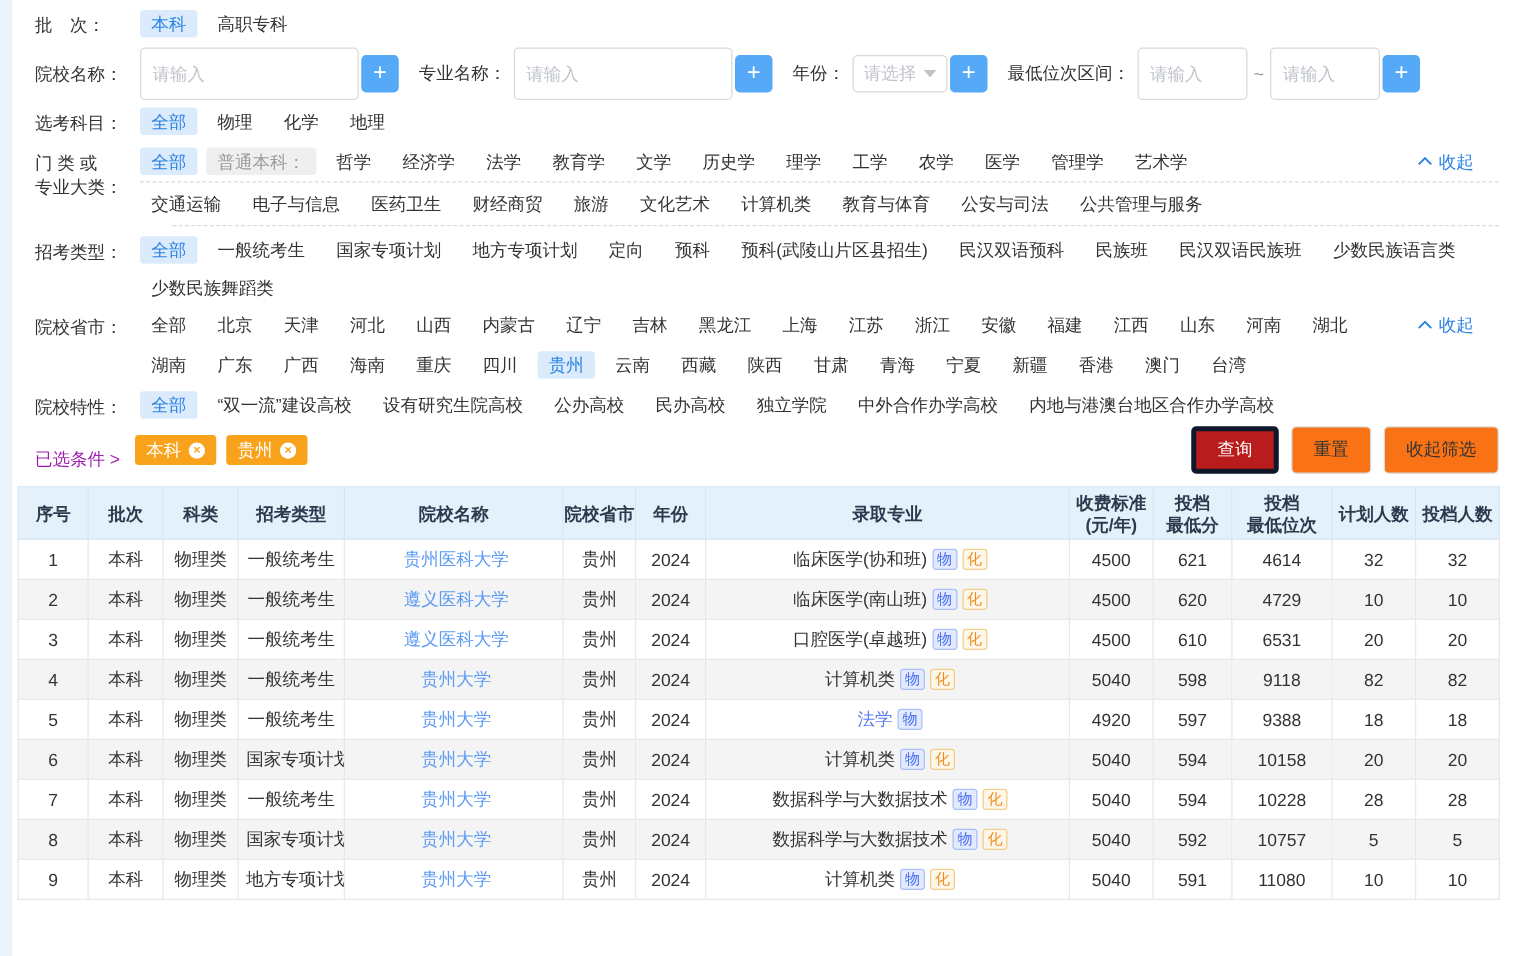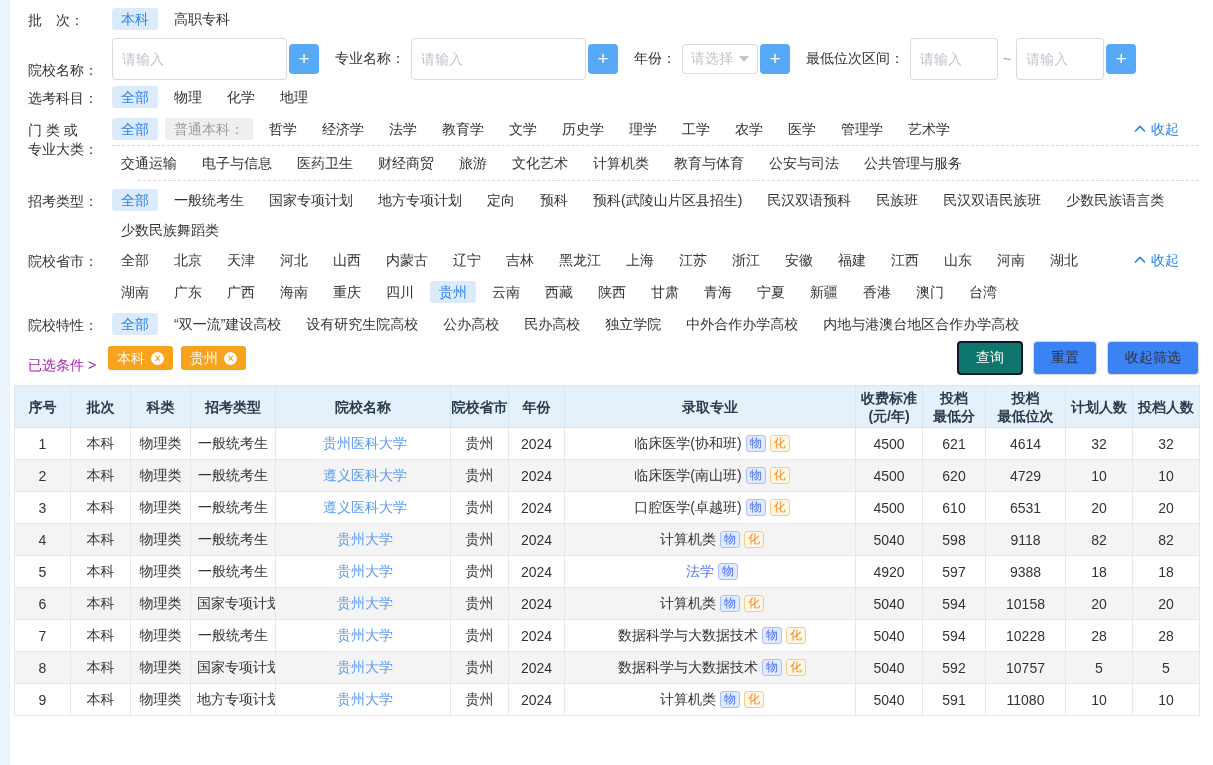--- a/index.html
+++ b/index.html
@@ -17,21 +17,21 @@
 
   .pills { display:flex; flex-wrap:wrap; align-items:center; }
   .pill { display:inline-block; padding:3px 9px; margin-right:7px; border-radius:3px;
           line-height:16px; cursor:pointer; white-space:nowrap; }
   .pill.sel { background:#dcebfc; color:#2a82e4; }
   .pill.glabel { background:#efefef; color:#9b9b9b; cursor:default; }
 
   .mb8 { margin-bottom:8px; } .mb6 { margin-bottom:6px; } .mb10 { margin-bottom:10px; }
 
   
-  .inputs-row { align-items:flex-end; }
+  .inputs-row { align-items:center; }
   .igroup { display:flex; align-items:center; }
   .inline-label { margin:0 6px 0 16px; white-space:nowrap; }
   .tbox { height:42px; border:1px solid #d9d9d9; border-radius:4px; padding:0 9px;
           font-size:14px; color:#333; outline:none; font-family:inherit; }
   .tbox::placeholder { color:#c0c4cc; }
   .w175 { width:175px; } .w88 { width:88px; }
   .plus-btn { width:30px; height:30px; background:#55a9f7; color:#fff; border:none;
               border-radius:4px; font-size:19px; line-height:28px; margin-left:2px; cursor:pointer; }
   .select-box { width:76px; height:30px; border:1px solid #d9d9d9; border-radius:4px;
                 display:flex; align-items:center; justify-content:space-between;
@@ -54,22 +54,22 @@
   
   .sel-row { display:flex; align-items:center; margin:2px 0 10px; }
   .sel-label { color:#a21caf; font-weight:normal; margin-right:12px; white-space:nowrap;margin-top:16px; }
   .cond-tag { background:#f9a21b; color:#fff; border-radius:3px; padding:5px 9px;
               display:inline-flex; align-items:center; margin-right:8px; line-height:14px; }
   .tag-x { width:13px; height:13px; border-radius:50%; background:#fff; color:#f9a21b;
            font-size:10px; line-height:13px; text-align:center; margin-left:6px;
            cursor:pointer; font-weight:bold; }
   .btns { margin-left:auto; display:flex; gap:10px; }
   .btn { border-radius:4px; padding:6px 17px; font-size:14px; cursor:pointer; font-family:inherit; }
-  .btn-query { background:#0f766e; color:#fff; border:2px solid #0f172a; }
-  .btn-plain { background:#3b82f6; color:#333; border:1px solid #d9d9d9; }
+  .btn-query { background:#b91c1c; color:#fff; border:4px solid #0f172a; }
+  .btn-plain { background:#f97316; color:#333; border:1px solid #d9d9d9; }
 
   
   table { width:1185px; margin-left:-14px; border-collapse:collapse; table-layout:fixed; }
   th { background:#e4f1fb; color:#2c3a4d; font-weight:bold; height:42px;
        border:1px solid #d5e7f5; white-space:pre-line; line-height:18px;
        text-align:center; font-size:14px; }
   td { height:32px; border:1px solid #e8e8e8; text-align:center; color:#333;
        padding:0 6px; overflow:hidden; white-space:nowrap; }
   tbody tr:nth-child(even) { background:#f4f4f4; }
   td.left { text-align:center; padding-left:10px; }

